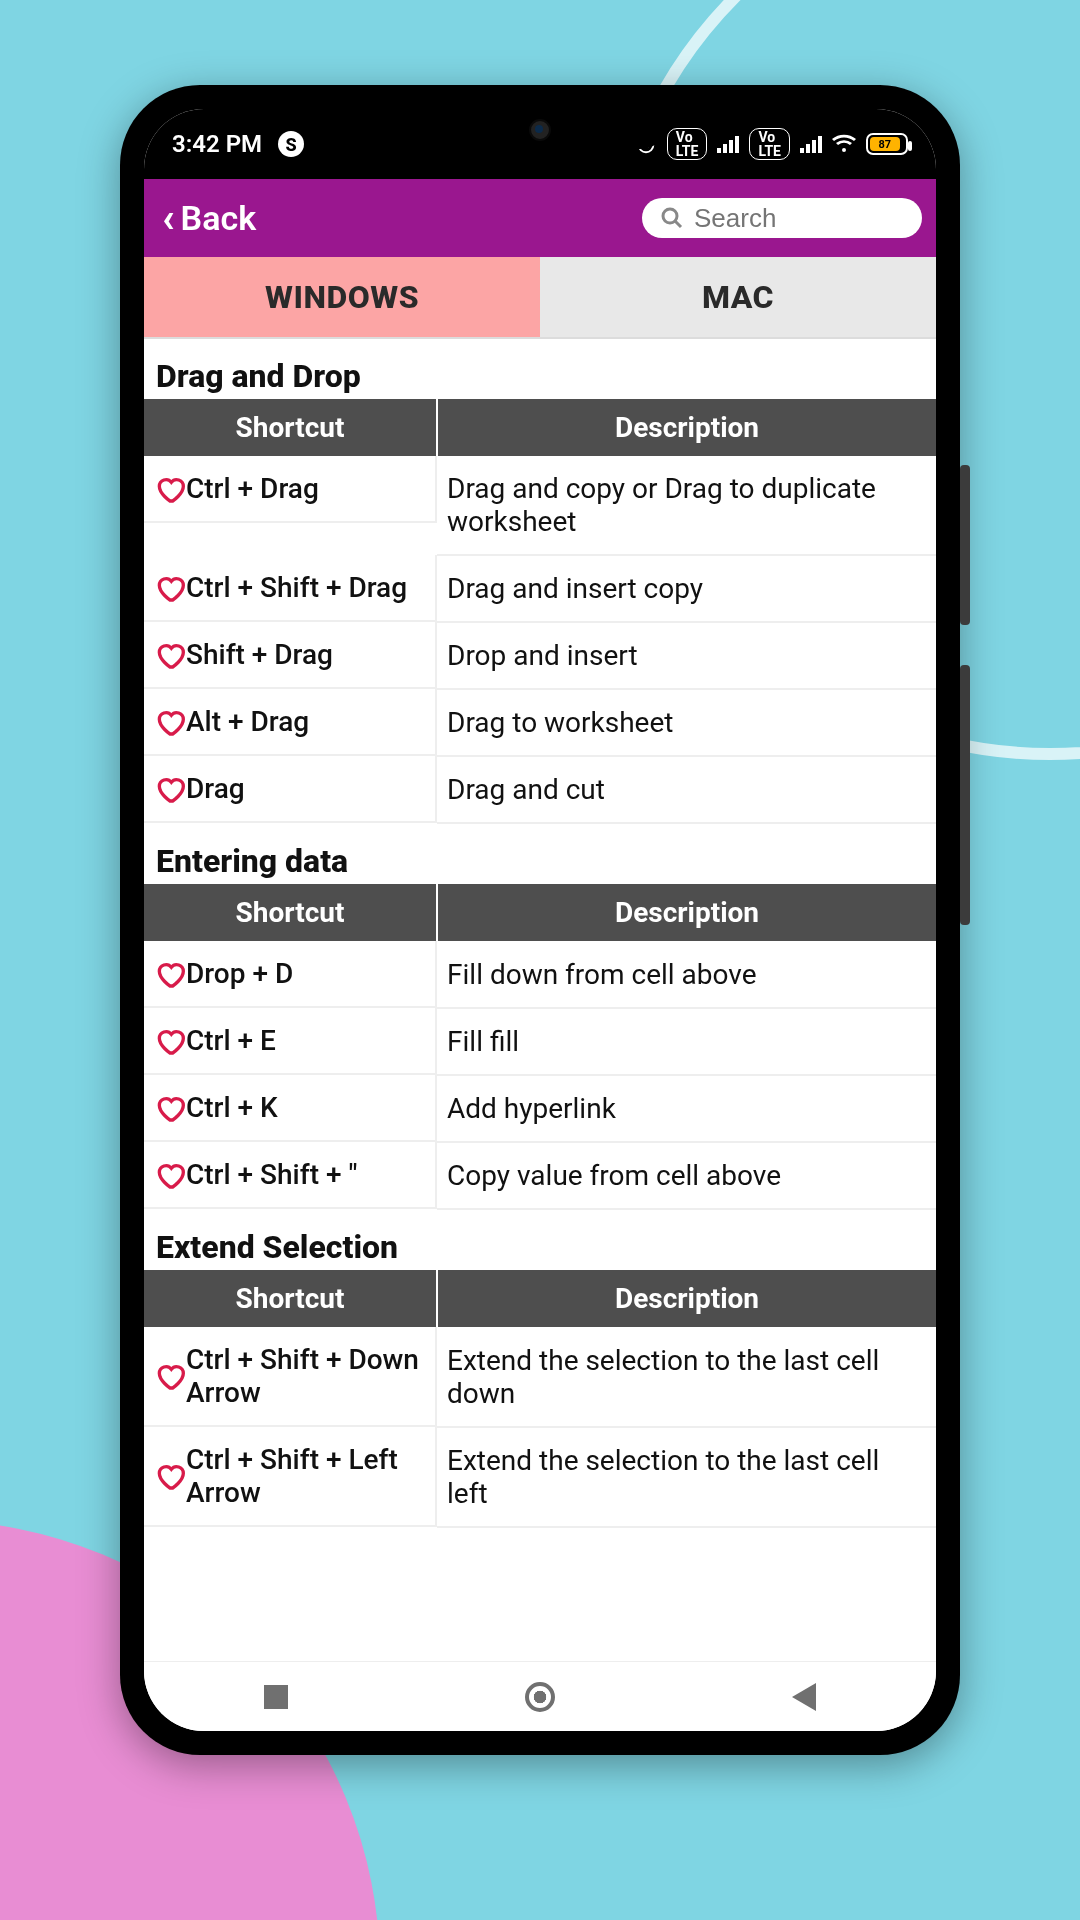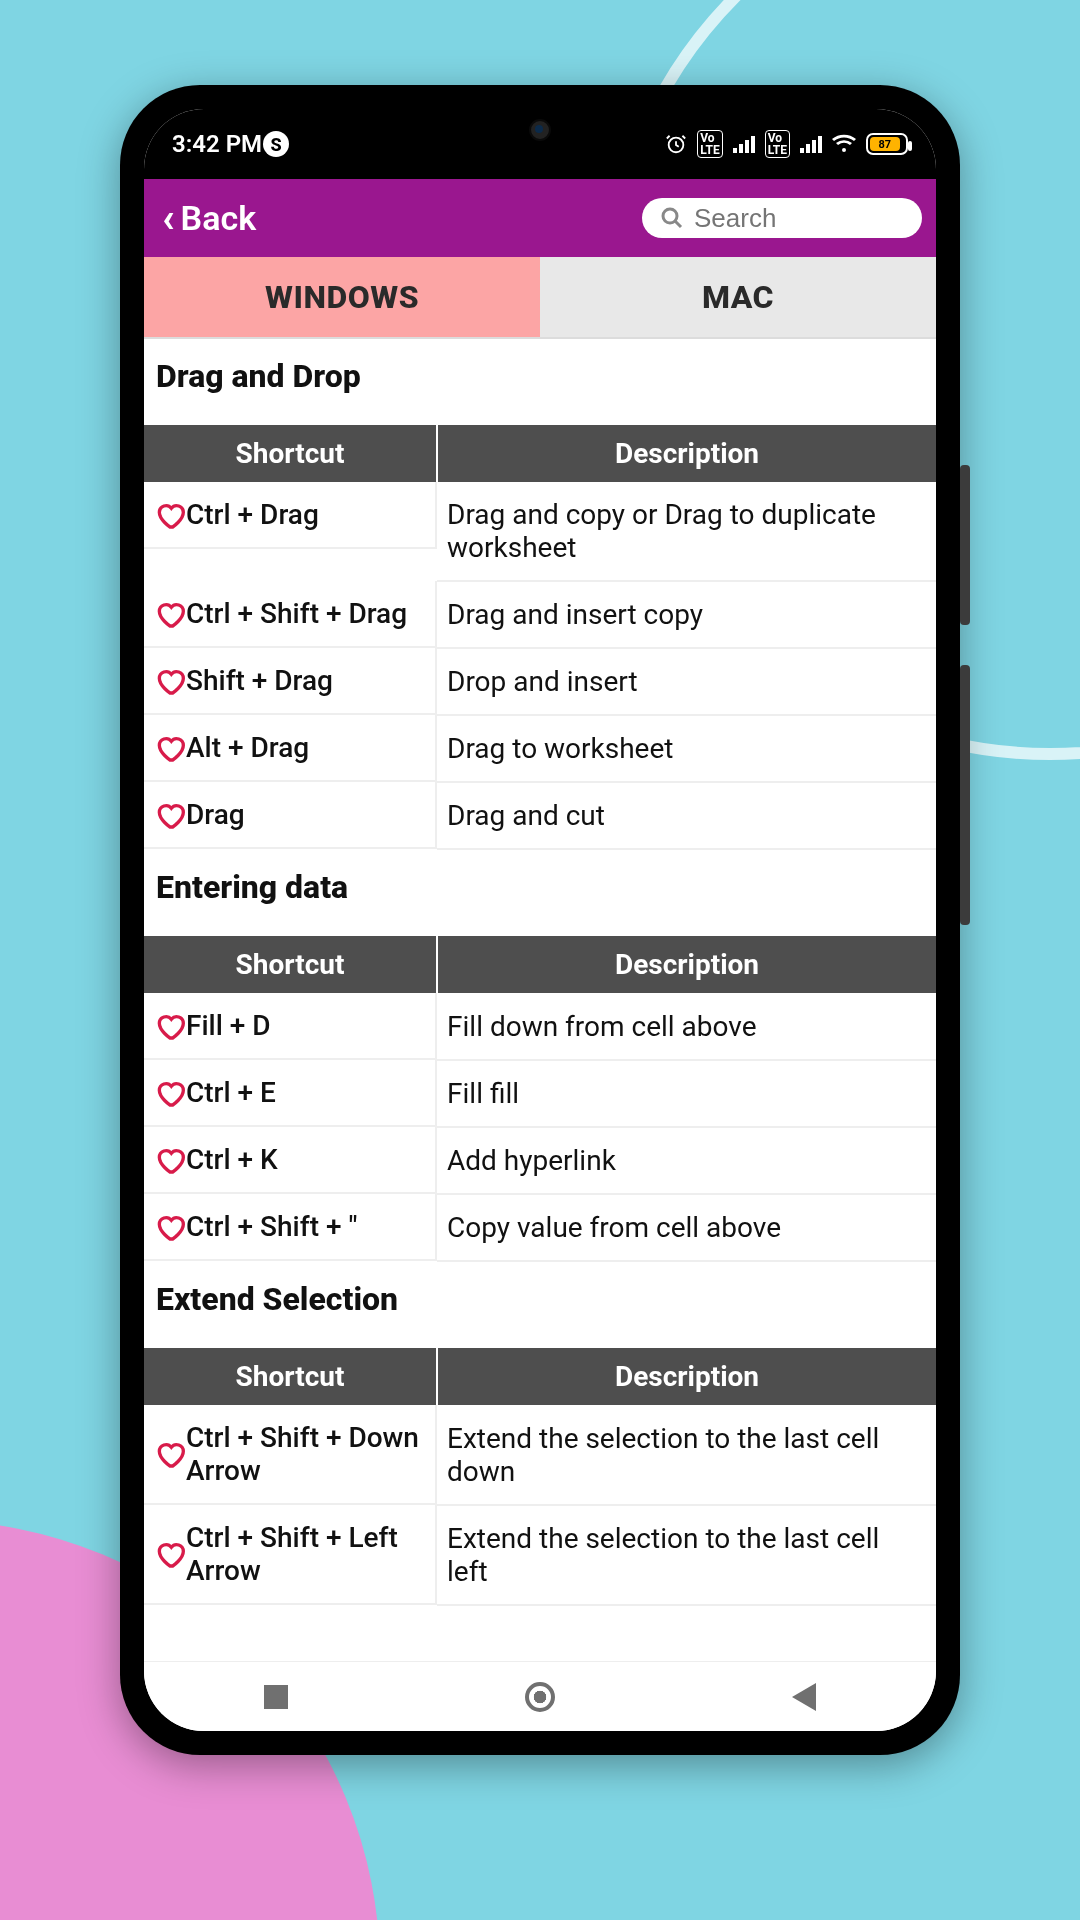--- a/index.html
+++ b/index.html
@@ -85,25 +85,25 @@
     height: 70px;
     background: #000;
     color: #fff;
     display: flex;
     align-items: center;
     justify-content: space-between;
     padding: 0 28px;
     font-size: 24px;
     font-weight: 600;
   }
-  .sb-left { display: flex; align-items: center; gap: 1px; }
+  .sb-left { display: flex; align-items: center; gap: 16px; }
   .sb-right { display: flex; align-items: center; gap: 10px; }
   .s-icon { display: inline-flex; align-items: center; justify-content: center; }
   .s-badge { width: 26px; height: 26px; background: #fff; color: #000; border-radius: 50%; font-size: 18px; font-weight: 800; }
-  .lte { font-size: 12px; font-weight: 700; border: 1px solid #fff; padding: 1px 2px; border-radius: 4px; line-height: 1; }
+  .lte { font-size: 14px; font-weight: 700; border: 1px solid #fff; padding: 1px 8px; border-radius: 10px; line-height: 1; }
   .bars { display: inline-flex; align-items: flex-end; gap: 2px; height: 18px; }
   .bars span { width: 4px; background: #fff; }
   .bars span:nth-child(1){height:5px}.bars span:nth-child(2){height:9px}.bars span:nth-child(3){height:13px}.bars span:nth-child(4){height:17px}
   .battery { width: 42px; height: 22px; border: 2px solid #fff; border-radius: 7px; position: relative; display: flex; align-items: center; padding: 2px; }
   .battery::after { content: ""; position: absolute; right: -6px; top: 6px; width: 4px; height: 10px; background: #fff; border-radius: 2px; }
   .batt-fill { background: #ffb300; height: 100%; width: 87%; border-radius: 4px; display:flex; align-items:center; justify-content:center; font-size:11px; font-weight:700; color:#000;}
   
   .app-header {
     height: 78px;
     background: #9a178f;
@@ -146,21 +146,21 @@
     color: #2a2a2a;
     letter-spacing: 0.5px;
     cursor: pointer;
   }
   .tab.inactive { background: #e8e8e8; }
   .tab.active { background: #fca5a5; }
   
   .content { height: calc(100% - 70px - 78px - 82px - 70px); overflow: hidden; background: #fff; }
   .section-title {
     font-size: 32px; font-weight: 800;
-    padding: 18px 12px 30px;
+    padding: 18px 12px 4px;
     color: #111;
   }
   table.shortcut-table { width: 100%; border-collapse: collapse; }
   table.shortcut-table thead th {
     background: #4e4e4e;
     color: #fff;
     font-size: 28px; font-weight: 700;
     padding: 12px 10px;
     text-align: center;
     border-right: 2px solid #fff;
@@ -338,21 +338,21 @@
               <th>Shortcut</th>
               <th>Description</th>
             </tr>
           </thead>
           <tbody>
             <tr>
               <td class="shortcut-cell">
                 <svg class="heart" viewBox="0 0 24 24" fill="none" stroke="#d81b4a" stroke-width="2.5">
                   <path d="M12 21s-8-5.3-8-11a5 5 0 019-3 5 5 0 019 3c0 5.7-8 11-8 11z"></path>
                 </svg>
-                <span class="shortcut-text">Fill + D</span>
+                <span class="shortcut-text">Drop + D</span>
               </td>
               <td>Fill down from cell above</td>
             </tr>
             <tr>
               <td class="shortcut-cell">
                 <svg class="heart" viewBox="0 0 24 24" fill="none" stroke="#d81b4a" stroke-width="2.5">
                   <path d="M12 21s-8-5.3-8-11a5 5 0 019-3 5 5 0 019 3c0 5.7-8 11-8 11z"></path>
                 </svg>
                 <span class="shortcut-text">Ctrl + E</span>
               </td>

